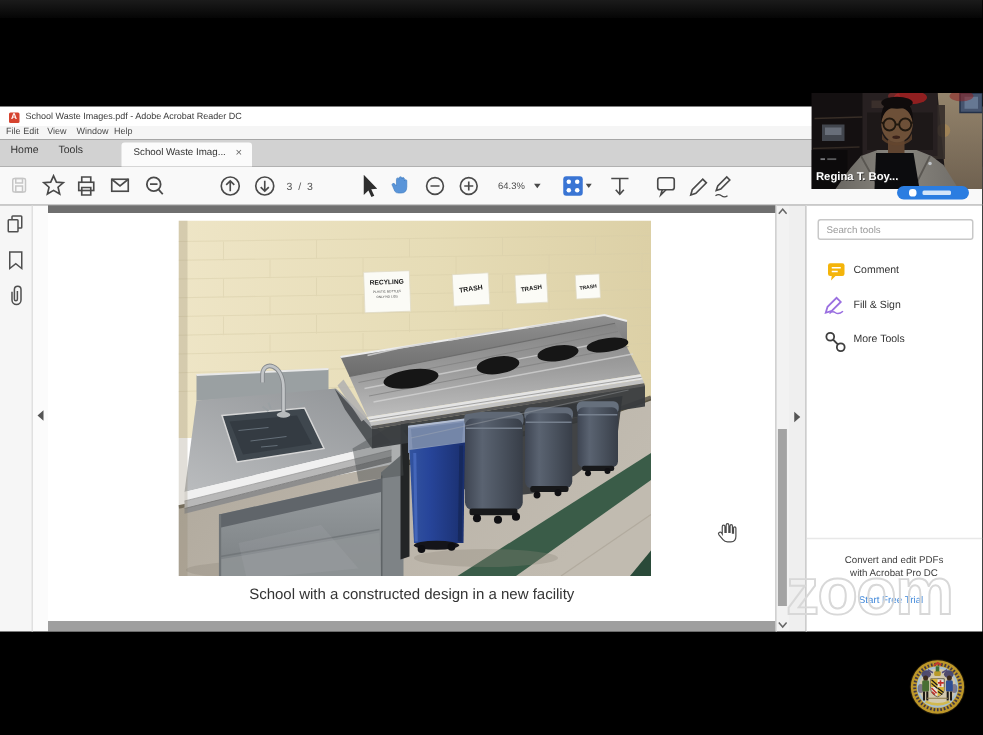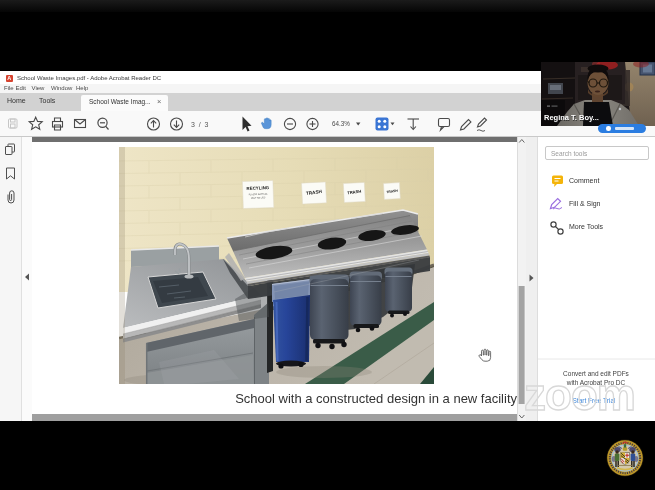--- a/index.html
+++ b/index.html
@@ -124,21 +124,21 @@
   </g>
   <path d="M29,136.5 l0,7 l-4,-3.5 Z" fill="#555"></path>
 </svg>
 
 <div class="a" style="left:22px;top:137px;width:10px;height:284px;background:#fbfbfb;"></div>
 
 <div class="a" style="left:32px;top:137px;width:485px;height:284px;background:#6f6f6f;"></div>
 <div class="a" style="left:32px;top:142px;width:485px;height:271.5px;background:#ffffff;"></div>
 <div class="a" style="left:32px;top:413.5px;width:485px;height:7.5px;background:#9f9f9f;"></div>
 
-<div class="a" style="left:32px;top:390.5px;width:485px;text-align:right;color:#333;font-size:13px;">School with a constructed design in a new facility</div>
+<div class="a" style="left:32px;top:390.5px;width:485px;text-align:center;color:#333;font-size:10px;">School with a constructed design in a new facility</div>
 
 <svg id="photo" class="a" style="left:119px;top:147px;filter:blur(0.35px);" width="315" height="237" viewBox="0 0 315 237">
 <defs>
   <linearGradient id="wallg" x1="0" y1="0" x2="1" y2="0">
     <stop offset="0" stop-color="#eee5c6"></stop>
         <stop offset="0.55" stop-color="#e6dcb6"></stop>
         <stop offset="1" stop-color="#dcd0a6"></stop>
   </linearGradient>
   <linearGradient id="floorg" x1="0" y1="0" x2="1" y2="0.3">
     <stop offset="0" stop-color="#aea79a"></stop>

